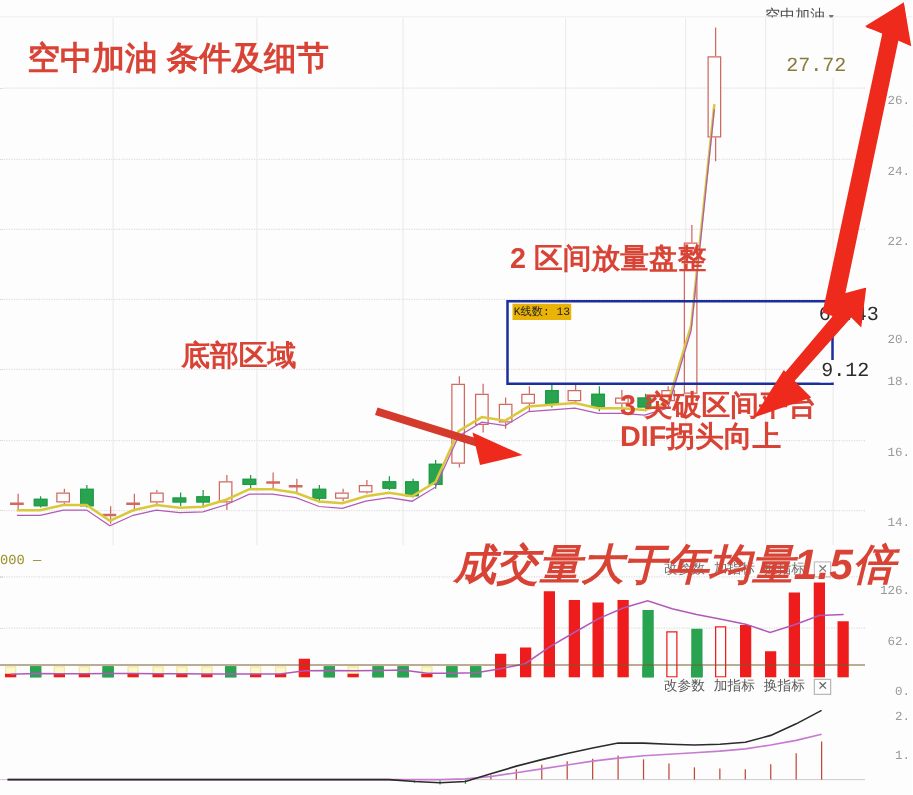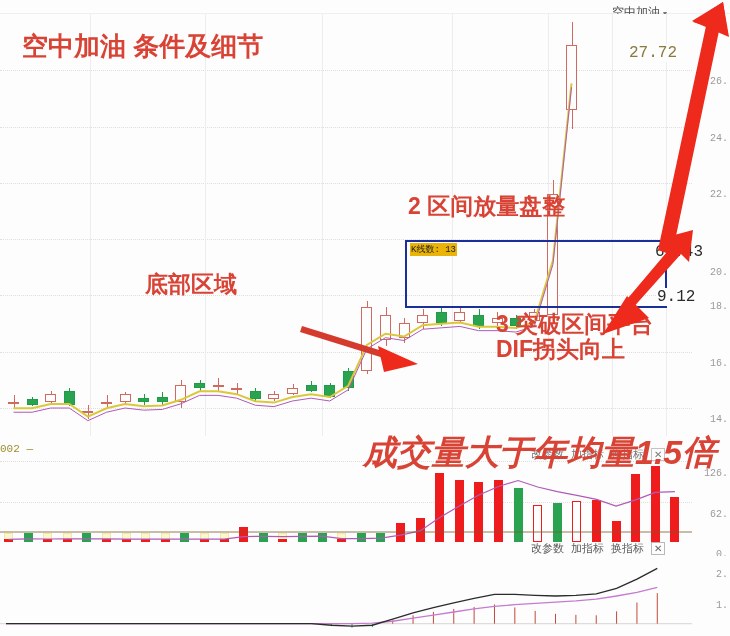--- a/index.html
+++ b/index.html
@@ -401,21 +401,21 @@
           <polyline points="6,67.6923076923077 26.352941176470587,67.6923076923077 46.705882352941174,67.6923076923077 67.05882352941177,67.6923076923077 87.41176470588235,67.6923076923077 107.76470588235293,67.6923076923077 128.11764705882354,67.6923076923077 148.47058823529412,67.6923076923077 168.8235294117647,67.6923076923077 189.17647058823528,67.6923076923077 209.52941176470586,67.6923076923077 229.88235294117646,67.6923076923077 250.23529411764704,67.6923076923077 270.5882352941176,67.6923076923077 290.94117647058823,67.6923076923077 311.2941176470588,67.6923076923077 331.6470588235294,69.23076923076923 352,70.15384615384616 372.35294117647055,69.23076923076923 392.70588235294116,63.07692307692308 413.0588235294117,56.92307692307693 433.4117647058823,51.69230769230769 453.7647058823529,46.76923076923077 474.1176470588235,42.46153846153846 494.4705882352941,38.46153846153846 514.8235294117646,38.46153846153846 535.1764705882352,39.38461538461539 555.5294117647059,40 575.8823529411765,39.38461538461539 596.2352941176471,37.84615384615385 616.5882352941176,32.30769230769232 636.9411764705882,23.076923076923073 657.2941176470588,12.307692307692307 " fill="none" stroke="#2b2b2b" stroke-width="1.3"></polyline>
         </svg>
       </div>
     <div class="axis-right" id="macd-axis">
         <div class="axis-lbl" style="top: 1.15385px;">2.</div>
         <div class="axis-lbl" style="top: 31.9231px;">1.</div>
         <div class="axis-lbl" style="top: 68.8462px;">-0.</div>
       </div>
   </div>
 
-  <div id="vol-left-lbl">002 —</div>
+  <div id="vol-left-lbl">000 —</div>
 
   <div id="sel-box"></div>
   <div id="sel-lbl">K线数: 13</div>
 
   <div class="pcall" id="pcall-2772">27.72</div>
   <div class="pcall" id="pcall-6643">66.43</div>
   <div class="pcall" id="pcall-912">9.12</div>
 
   <div class="ind-bar" id="ind-vol">
     <span>改参数</span><span>加指标</span><span>换指标</span><span class="xbtn">✕</span>

